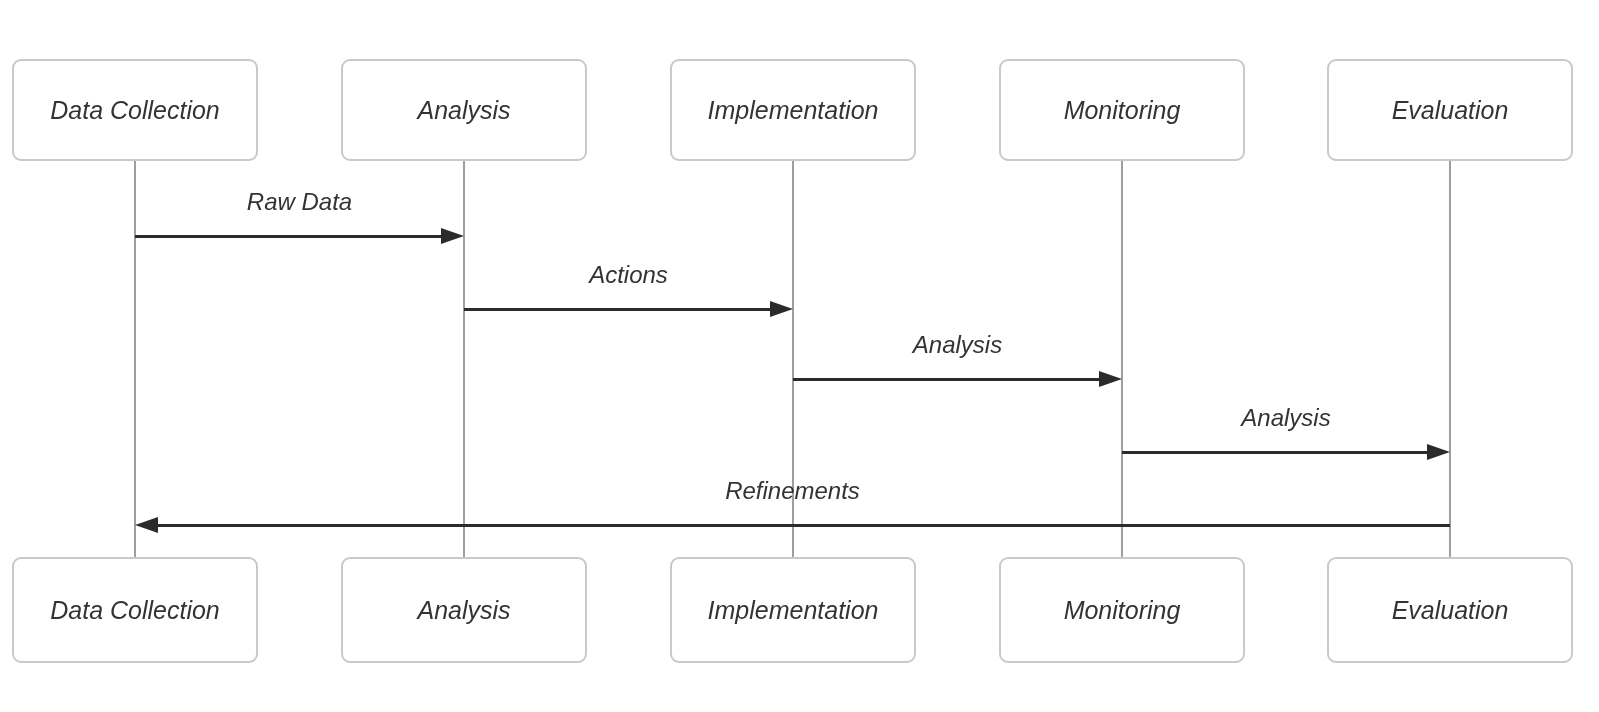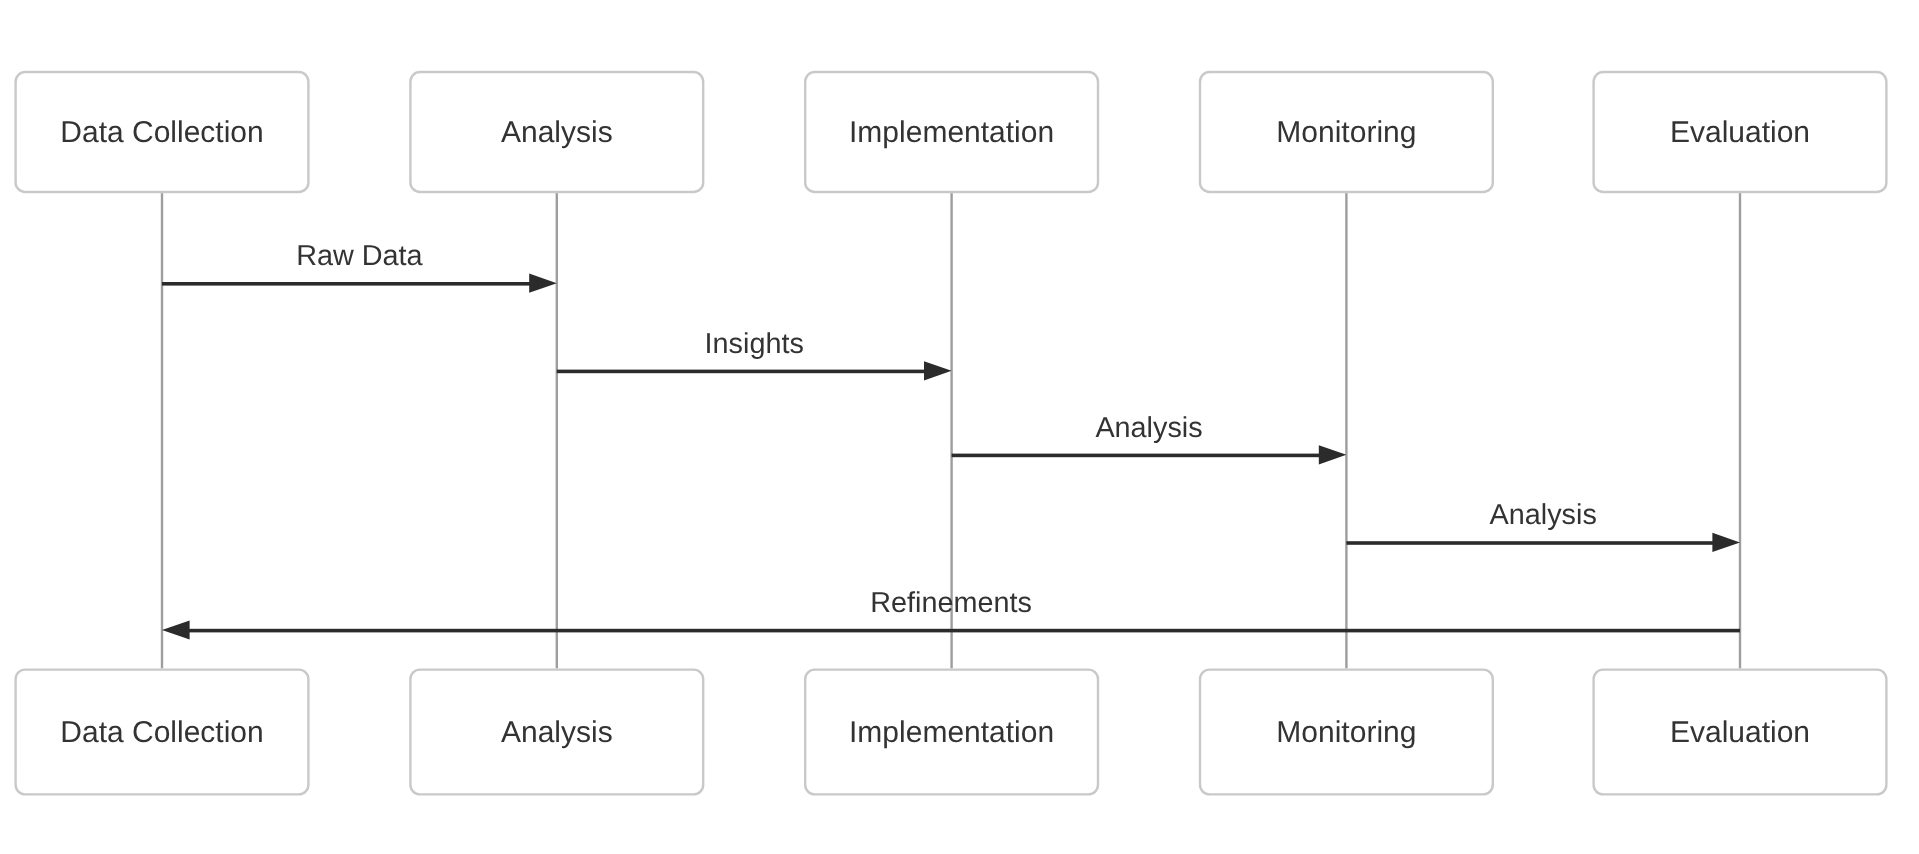--- a/index.html
+++ b/index.html
@@ -3,21 +3,21 @@
 <meta charset="utf-8">
 <style>
   :root {
     --background: #ffffff;
     --box-fill: #ffffff;
     --box-border: #c9c9c9;
     --lifeline: #9e9e9e;
     --arrow: #2b2b2b;
     --text: #333333;
   }
-  * { box-sizing: border-box; }
+  * { box-sizing: border-box; font-style: italic; }
   html, body {
     margin: 0;
     padding: 0;
     background: var(--background);
     font-family: "Liberation Sans", sans-serif;
   }
   .diagram {
     position: relative;
     width: 1599px;
     height: 712px;
@@ -62,21 +62,21 @@
     top: -8px;
     width: 0;
     height: 0;
     border-top: 8px solid transparent;
     border-bottom: 8px solid transparent;
   }
   .msg-head.right { right: 0; border-left: 23px solid var(--arrow); }
   .msg-head.left  { left: 0;  border-right: 23px solid var(--arrow); }
   .msg-label {
     position: absolute;
-    bottom: 8px;
+    bottom: 20px;
     left: 50%;
     transform: translateX(-50%);
     font-size: 24px;
     color: var(--text);
     white-space: nowrap;
   }
 </style>
 </head>
 <body>
 
@@ -104,21 +104,21 @@
   <div class="lifeline" style="left:1121px"></div>
   <div class="lifeline" style="left:1449px"></div>
 
   <div class="message" style="left:135px; top:236px; width:329px;">
     <div class="msg-label">Raw Data</div>
     <div class="msg-line to-right"></div>
     <div class="msg-head right"></div>
   </div>
 
   <div class="message" style="left:464px; top:309px; width:329px;">
-    <div class="msg-label">Insights</div>
+    <div class="msg-label">Actions</div>
     <div class="msg-line to-right"></div>
     <div class="msg-head right"></div>
   </div>
 
   <div class="message" style="left:793px; top:379px; width:329px;">
     <div class="msg-label">Analysis</div>
     <div class="msg-line to-right"></div>
     <div class="msg-head right"></div>
   </div>
 

